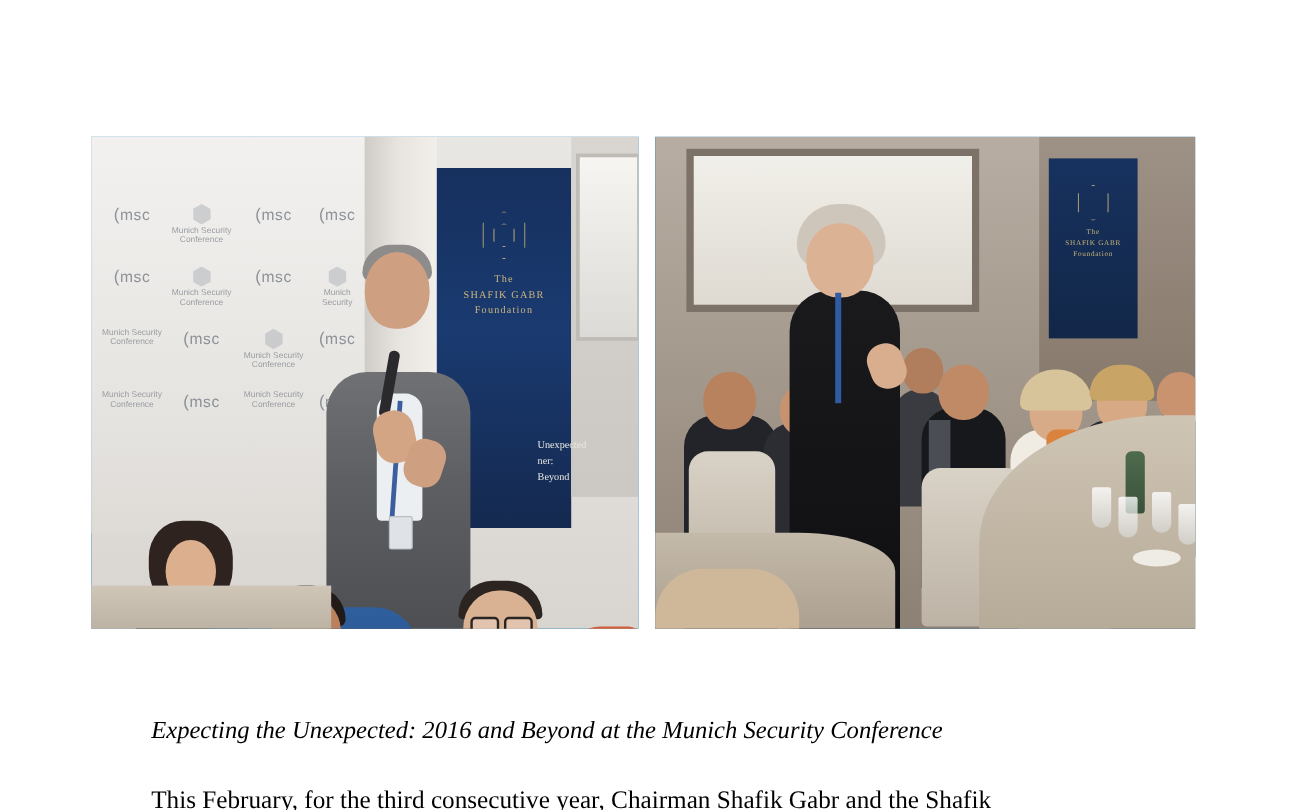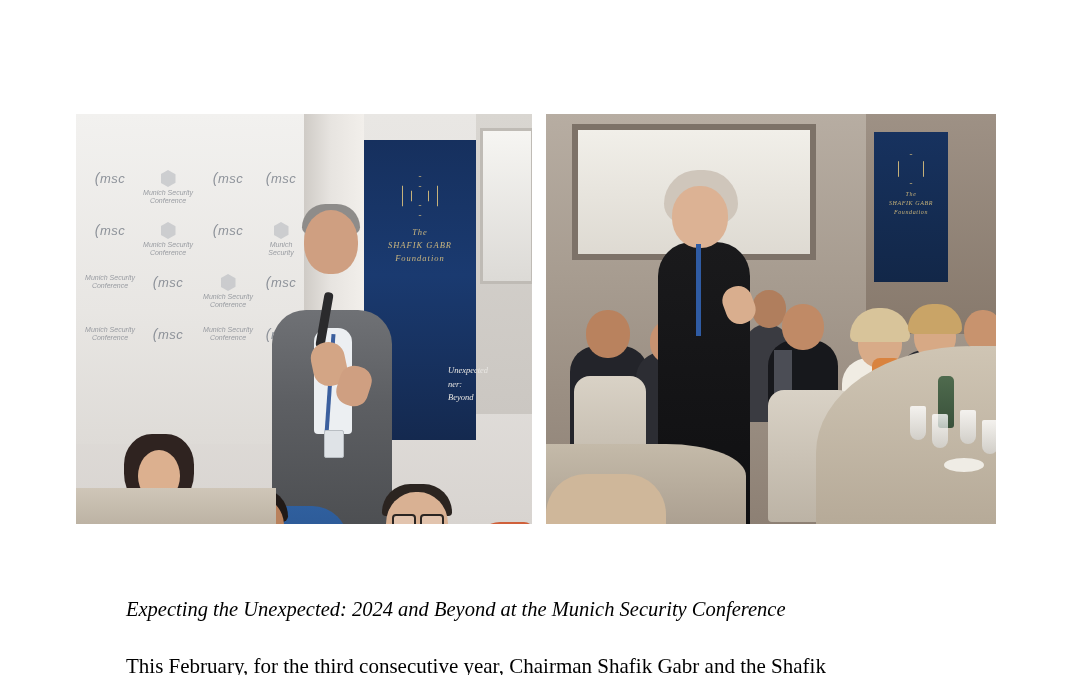--- a/index.html
+++ b/index.html
@@ -39,21 +39,20 @@
     top: 114px;
     left: 76px;
     width: 920px;
     height: 410px;
   }
   .photo {
     position: absolute;
     top: 0;
     overflow: hidden;
     background: #0369a1;
-    font-style: italic;
   }
   .photo-left {
     left: 0;
     width: 456px;
     height: 410px;
   }
   .photo-right {
     left: 470px;
     width: 450px;
     height: 410px;
@@ -581,16 +580,16 @@
       <div class="pr-glass" style="left:364px; top:292px;"></div>
       <div class="pr-glass" style="left:386px; top:300px;"></div>
       <div class="pr-glass" style="left:414px; top:296px;"></div>
       <div class="pr-glass" style="left:436px; top:306px;"></div>
       <div style="position:absolute;left:14px;top:376px;width:44px;height:16px;background:#efece5;border-radius:50%;"></div>
       <div style="position:absolute;left:398px;top:344px;width:40px;height:14px;background:#efece5;border-radius:50%;"></div>
       <div class="pr-guest" style="left:0px; top:360px; width:120px; height:50px; background:#cfb79a; border-radius:40px 40px 0 0;"></div>
     </div>
   </div>
 
-  <div class="subhead">Expecting the Unexpected: 2024 and Beyond at the Munich Security Conference</div>
+  <div class="subhead">Expecting the Unexpected: 2016 and Beyond at the Munich Security Conference</div>
   <div class="body-para">This February, for the third consecutive year, Chairman Shafik Gabr and the Shafik</div>
 
 </div>
 
 </body></html>

